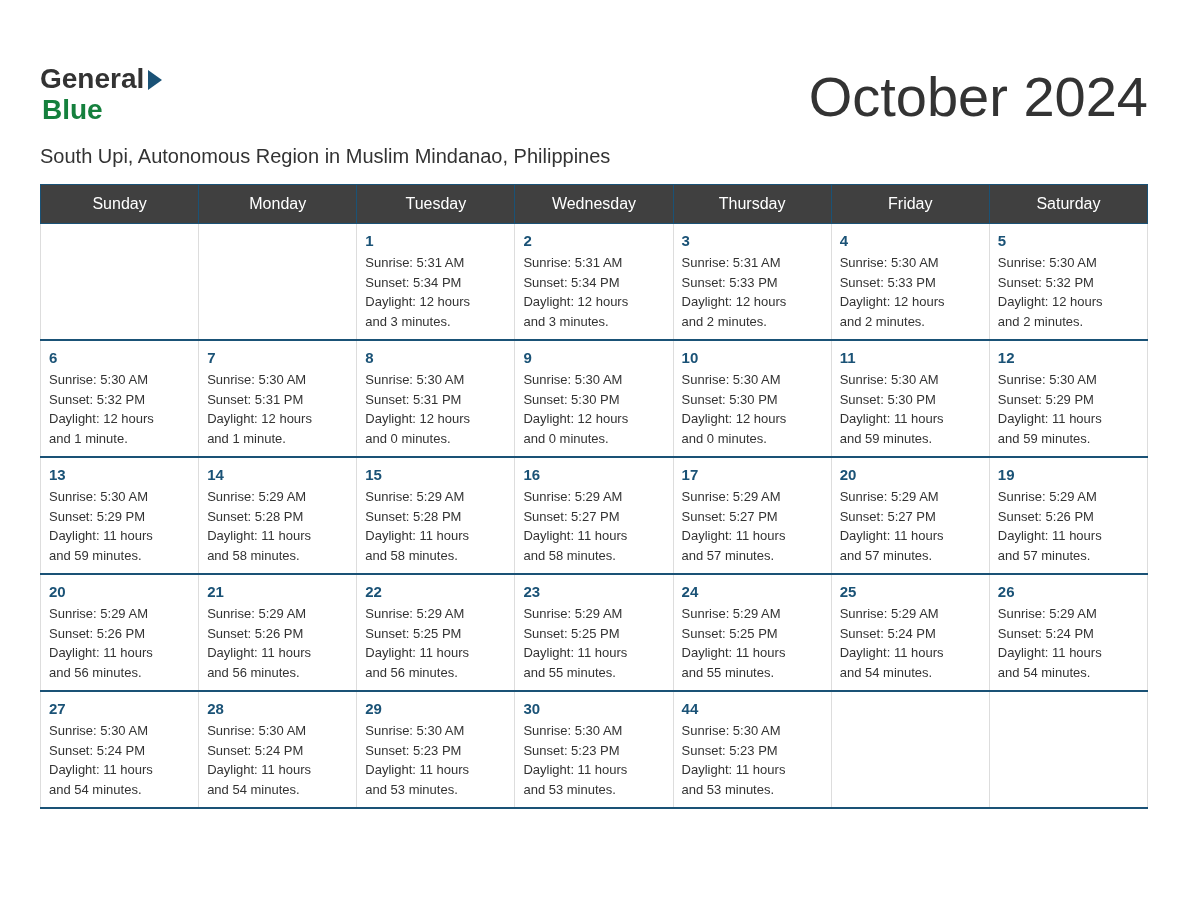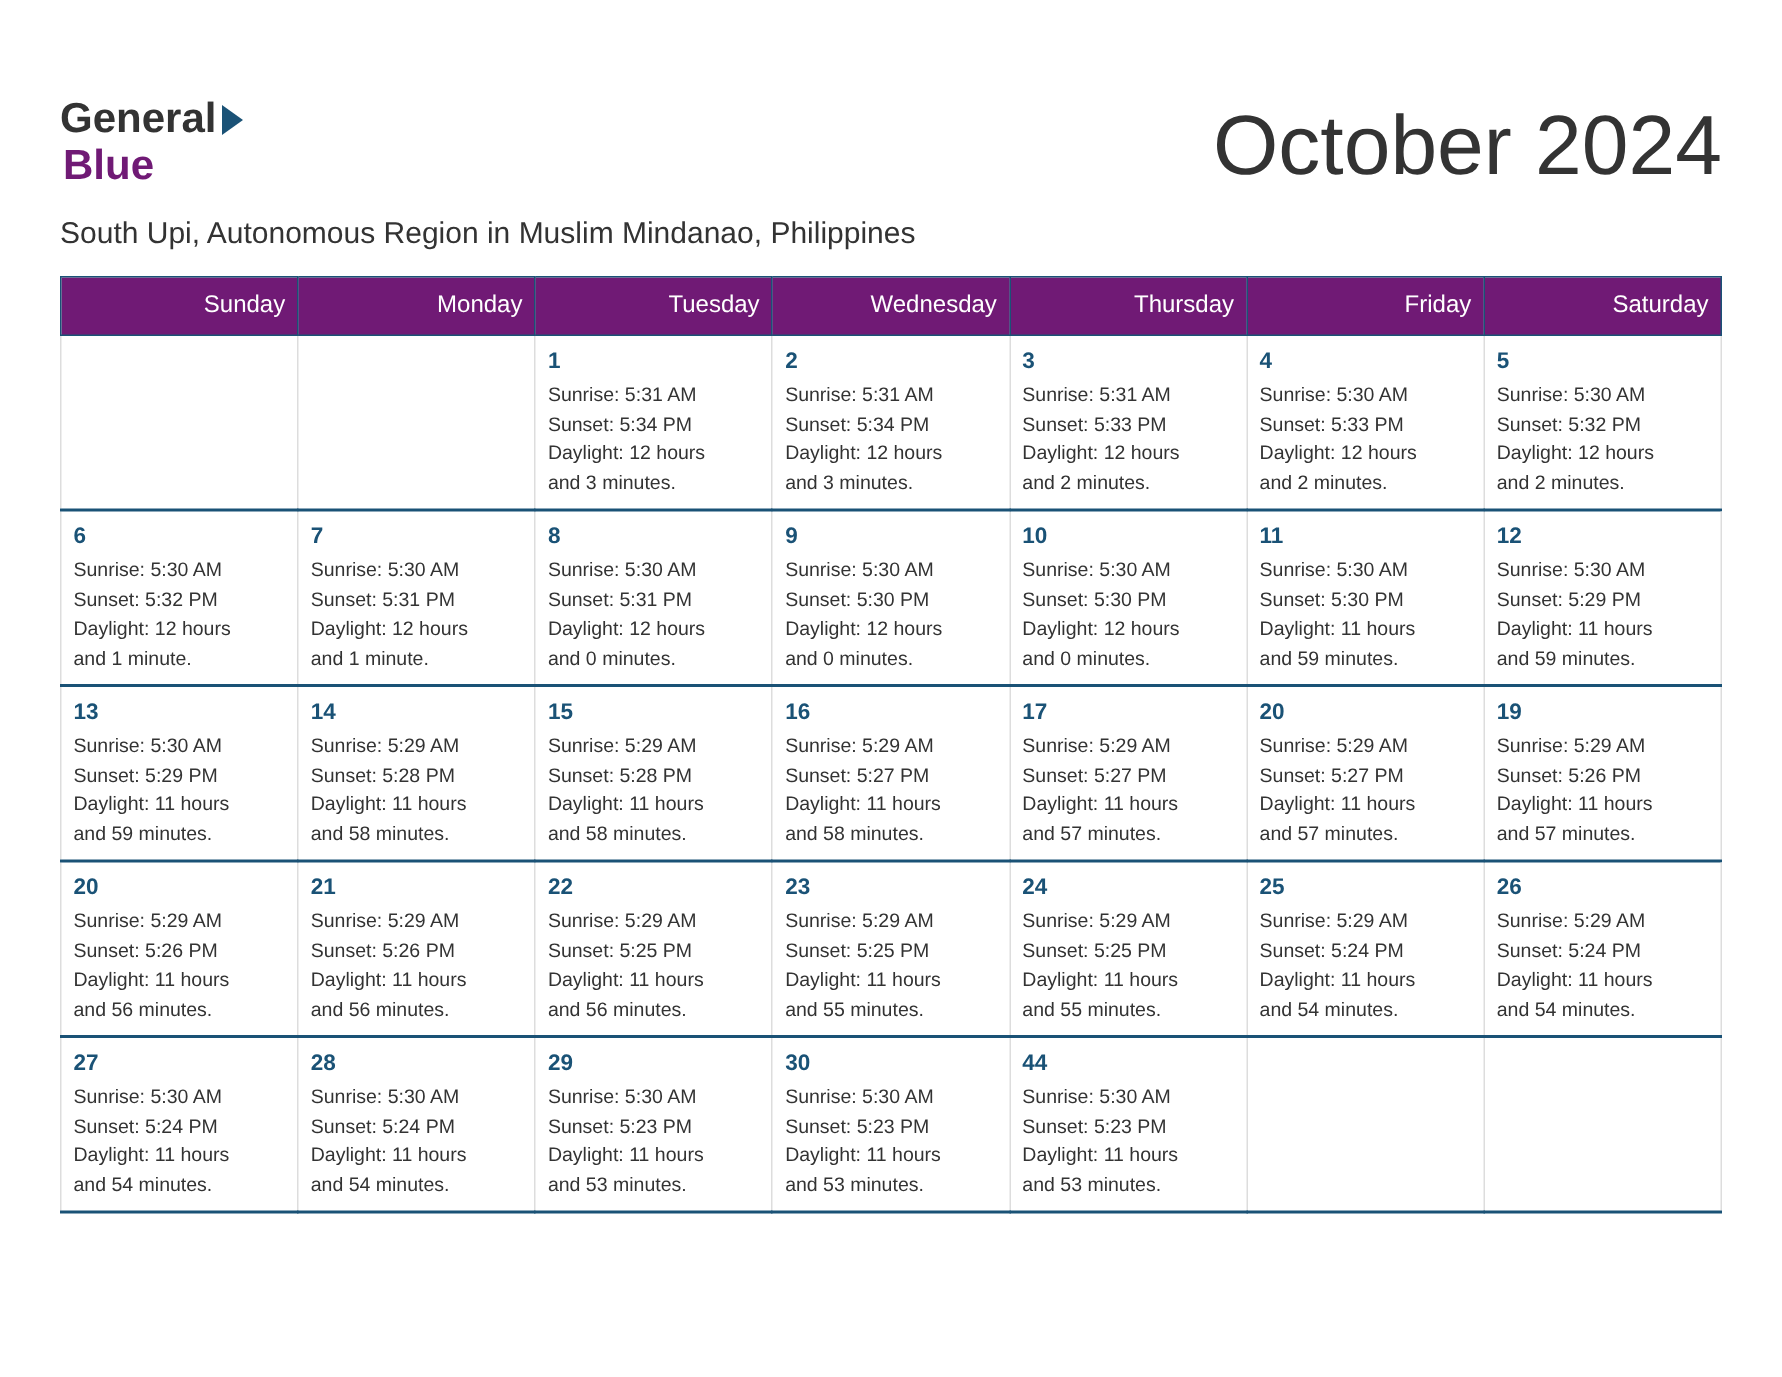--- a/index.html
+++ b/index.html
@@ -36,21 +36,21 @@
       height: 0;
       border-left: 14px solid #1a5276;
       border-top: 10px solid transparent;
       border-bottom: 10px solid transparent;
       margin-left: 4px;
       margin-top: 2px;
     }
     .logo-blue {
       font-size: 28px;
       font-weight: bold;
-      color: #701a75;
+      color: #15803d;
       margin-left: 2px;
     }
     .month-title {
       font-size: 56px;
       font-weight: normal;
       color: #333;
       text-align: right;
     }
     .subtitle {
       text-align: left;
@@ -58,26 +58,26 @@
       color: #333;
       margin-bottom: 16px;
       margin-top: 16px;
     }
     .calendar {
       width: 100%;
       border-collapse: collapse;
       border: 1px solid #ccc;
     }
     .calendar thead tr th {
-      background-color: #701a75;
+      background-color: #404040;
       color: #fff;
       padding: 10px 8px;
       font-size: 16px;
       font-weight: normal;
-      text-align: right;
+      text-align: center;
       border: 1px solid #1a5276;
     }
     .calendar tbody tr {
       border-bottom: 2px solid #1a5276;
     }
     .calendar tbody tr td {
       vertical-align: top;
       padding: 8px 8px;
       border-right: 1px solid #ddd;
       border-left: 1px solid #ddd;

